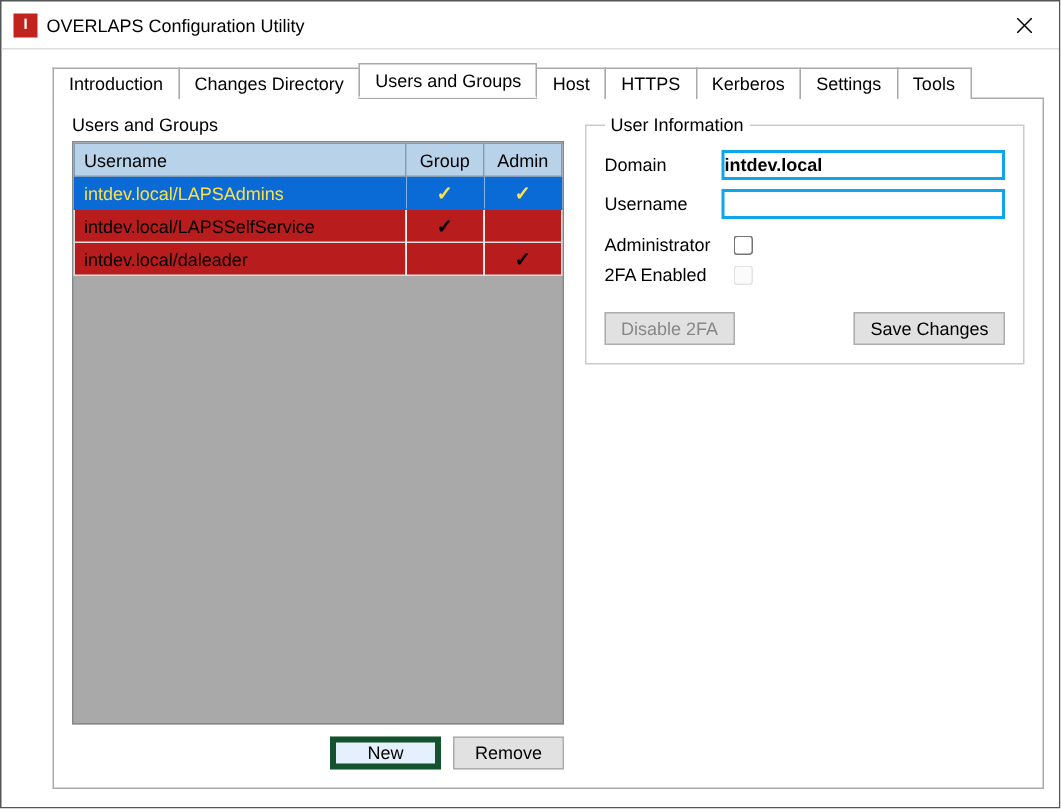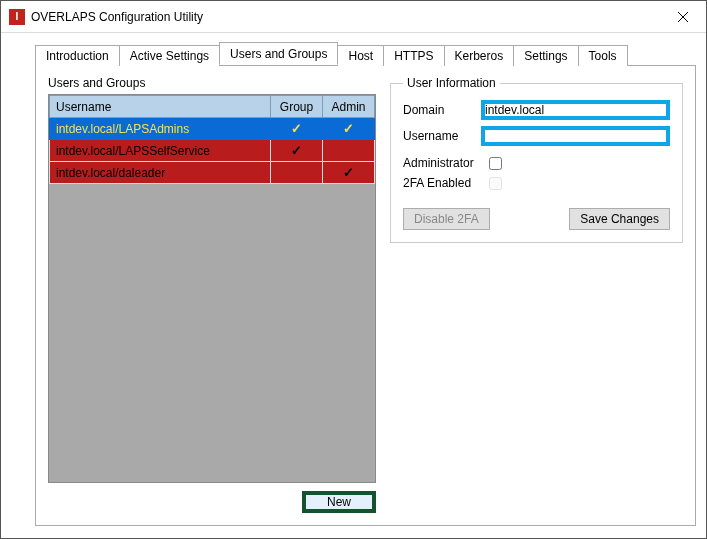--- a/index.html
+++ b/index.html
@@ -173,24 +173,25 @@
     align-items: center;
     margin-bottom: 6px;
     gap: 8px;
   }
   .form-row label.fl {
     width: 70px;
   }
   .form-row input[type="text"] {
     flex: 1;
     height: 20px;
-    border: 4px solid #0ea5e9;
+    border: 2px solid #0ea5e9;
     font-family: inherit;
     font-size: 12px;
     padding: 1px 0;
+    font-weight: bold;
   }
   .chk-row {
     display: flex;
     align-items: center;
     margin-top: 10px;
     gap: 8px;
   }
   .chk-row label.fl { width: 78px; }
   input[type="checkbox"] {
     width: 13px; height: 13px; margin: 0;
@@ -213,21 +214,21 @@
       <svg viewBox="0 0 10 10">
           <line x1="0" y1="0" x2="10" y2="10" stroke="#000" stroke-width="1"></line>
           <line x1="10" y1="0" x2="0" y2="10" stroke="#000" stroke-width="1"></line>
         </svg>
     </div>
   </div>
 
   <div class="client">
     <div class="tabbar" id="tabbar">
         <div class="tab">Introduction</div>
-        <div class="tab">Active Settings</div>
+        <div class="tab">Changes Directory</div>
         <div class="tab active">Users and Groups</div>
         <div class="tab">Host</div>
         <div class="tab">HTTPS</div>
         <div class="tab">Kerberos</div>
         <div class="tab">Settings</div>
         <div class="tab">Tools</div>
       </div>
 
     <div class="tabpage">
 
@@ -261,20 +262,21 @@
                 <tr>
                   <td>intdev.local/daleader</td>
                   <td class="center"></td>
                   <td class="center"><span class="check"></span></td>
                 </tr>
               </tbody>
           </table>
         </div>
         <div class="btn-row">
           <button class="winbtn primary">New</button>
+          <button class="winbtn">Remove</button>
         </div>
       </div>
 
       <div class="right-col">
         <fieldset class="group">
           <legend>User Information</legend>
 
           <div class="form-row">
             <label class="fl">Domain</label>
             <input type="text" value="intdev.local" style="">

